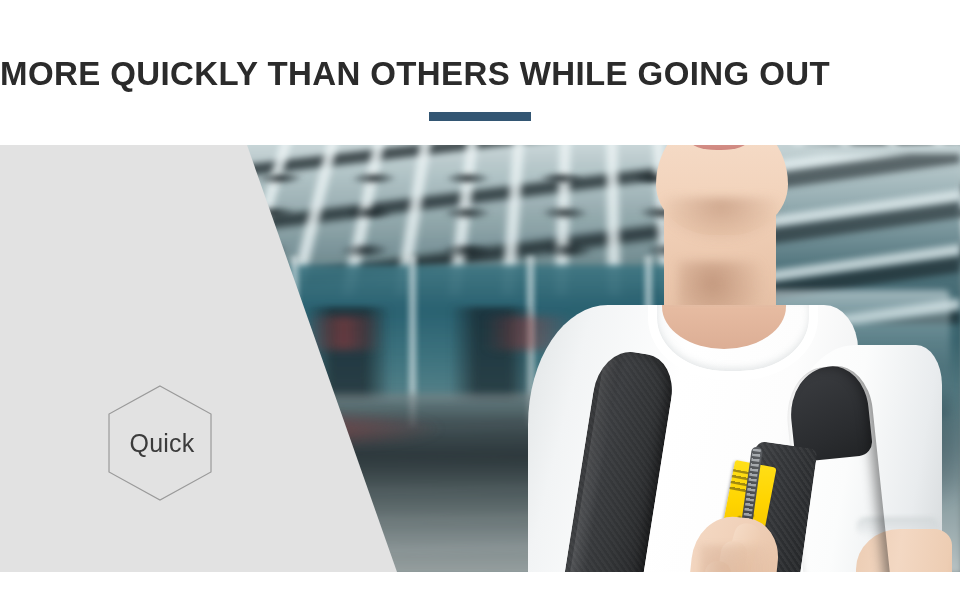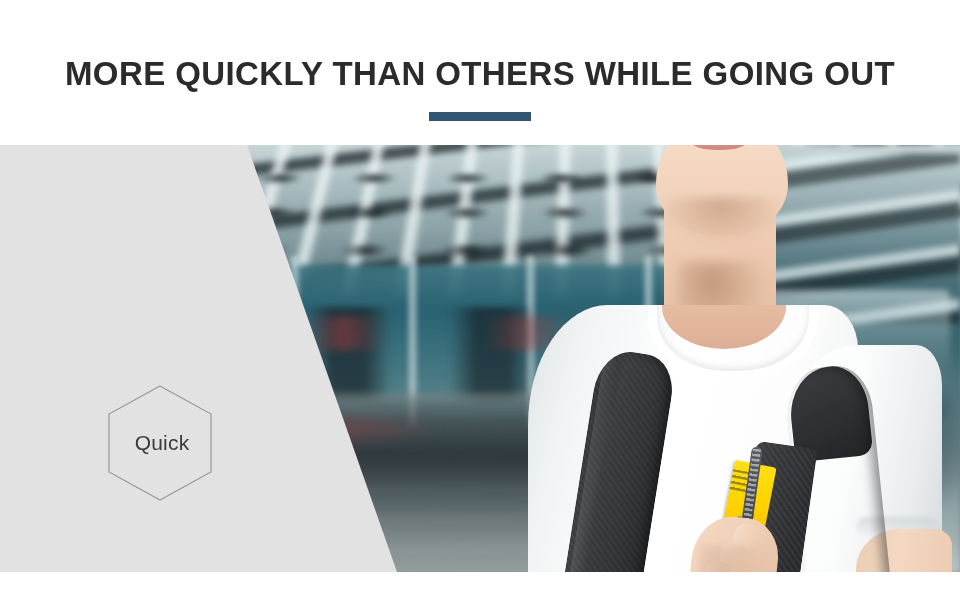--- a/index.html
+++ b/index.html
@@ -26,21 +26,20 @@
     width: 960px;
     height: 145px;
     background: #ffffff;
   }
 
   .header-title {
     position: absolute;
     left: 0;
     top: 55px;
     width: 960px;
-    text-align: center;
     font-size: 33px;
     font-weight: bold;
     letter-spacing: 0.4px;
     color: #2b2b2b;
     white-space: nowrap;
   }
 
   .header-rule {
     position: absolute;
     left: 50%;
@@ -700,21 +699,21 @@
 
   .hex-label {
     position: absolute;
     left: 108px;
     top: 240px;
     width: 108px;
     height: 116px;
     display: flex;
     align-items: center;
     justify-content: center;
-    font-size: 21px;
+    font-size: 25px;
     color: #3b3b3b;
     letter-spacing: 0.2px;
   }
 
   .feature-title {
     position: absolute;
     left: 64px;
     top: 383px;
     font-size: 23px;
     font-weight: bold;

